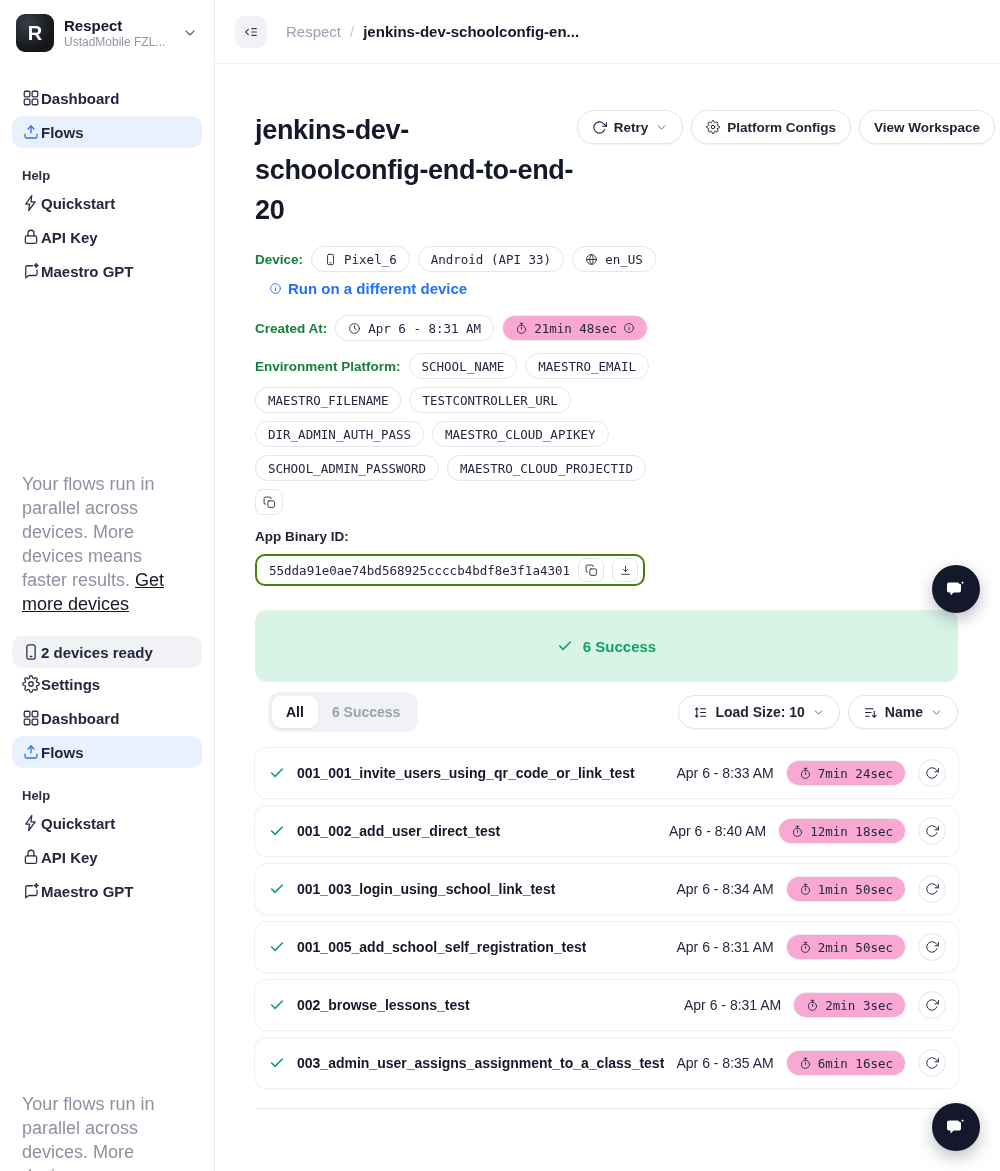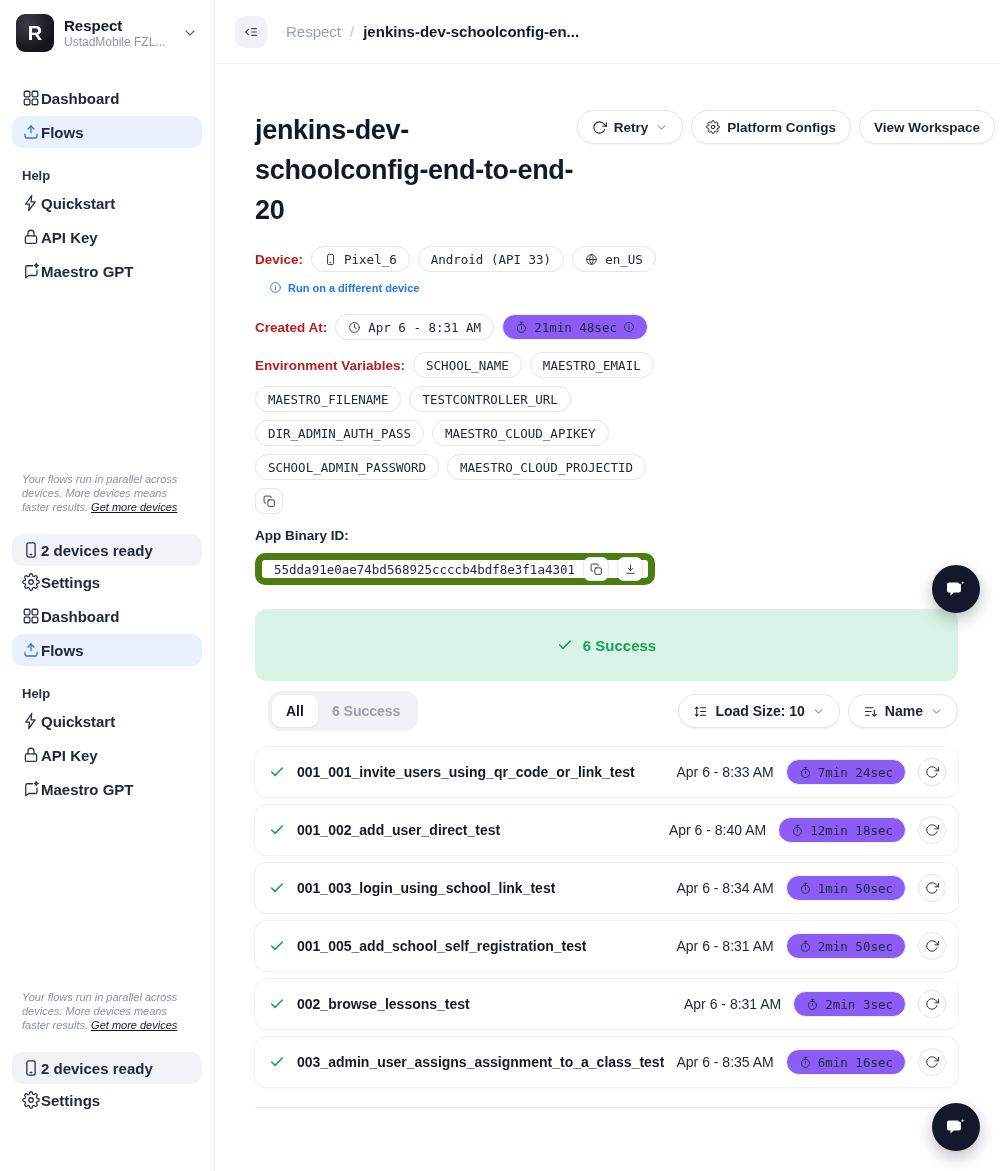--- a/index.html
+++ b/index.html
@@ -25,21 +25,21 @@
   .ws-chevron { margin-left:auto; color:#565c72; }
   .nav { margin-top:30px; display:flex; flex-direction:column; gap:2px; }
   .nav2 { margin-top:2px; }
   .nav-item { display:flex; align-items:center; gap:1px; height:32px; padding:0 10px;
     border-radius:10px; font-size:15px; font-weight:700; color:#23283f; cursor:pointer; }
   .nav-item .nicon { color:#2a3046; width:18px; height:18px; flex:none; }
   .nav-item.active { background:#e8f1fd; }
   .nav-item.active .nicon { color:#2e6fe8; }
   .nav-item.graybg { background:#f2f3f6; }
   .section-label { font-size:13px; font-weight:700; color:#2a2f45; margin:20px 10px 4px; }
-  .promo { margin:185px 10px 0; font-size:11px; line-height:14px; color:#8d92a3;font-style:italic; }
+  .promo { margin:185px 10px 0; font-size:18px; line-height:24px; color:#8d92a3; }
   .promo a { color:#15182b; text-decoration:underline; cursor:pointer; }
   .devices-item { margin-top:20px; }
 
   
   .main { flex:1; position:relative; min-width:0; }
   .topbar { height:64px; border-bottom:1px solid #eef0f3; display:flex; align-items:center; padding:0 20px; gap:19px; }
   .collapse-btn { width:32px; height:32px; border:none; border-radius:9px; background:#f1f2f5;
     display:flex; align-items:center; justify-content:center; color:#3c4257; cursor:pointer; }
   .breadcrumb { font-size:15px; display:flex; align-items:center; }
   .crumb-root { color:#9ba0b0; cursor:pointer; }
@@ -51,36 +51,36 @@
   .page-title { width:400px; margin:0; font-size:27px; line-height:40px; font-weight:700;
     letter-spacing:-0.3px; color:#14182b; word-break:break-word; }
   .actions { margin-left:auto; margin-right:-37px; display:flex; gap:8px; }
   .btn { display:inline-flex; align-items:center; gap:7px; height:34px; padding:0 14px;
     background:#fff; border:1px solid #e5e6ec; border-radius:17px;
     font-family:"Liberation Sans",sans-serif; font-size:13.5px; font-weight:700; color:#1d2235;
     box-shadow:0 1px 2px rgba(20,24,43,.05); cursor:pointer; white-space:nowrap; }
   .btn .chev { color:#565c72; }
 
   .meta-row { display:flex; align-items:center; gap:8px; margin-top:16px; }
-  .meta-label { font-size:13.5px; font-weight:700; color:#b91c1c; }
+  .meta-label { font-size:13.5px; font-weight:700; color:#15803d; }
   .mono { font-family:"DejaVu Sans Mono", monospace; }
   .chip { display:inline-flex; align-items:center; gap:7px; height:26px; padding:6px 12px;
     border:1px solid #e5e6ec; border-radius:16px; background:#fff;
     font-family:"DejaVu Sans Mono", monospace; font-size:12.5px; color:#23283f; white-space:nowrap; }
-  .chip.gray { background:#8b5cf6; border-color:#edeef2;gap:6px; }
+  .chip.gray { background:#f9a8d4; border-color:#edeef2;gap:6px; }
   .chip .cicon { color:#2a2f45; }
   .link-row { margin:8px 0 0 14px; }
   .blue-link { display:inline-flex; align-items:center; gap:6px; color:#2273f7;
-    font-size:11px; font-weight:700; cursor:pointer; }
+    font-size:15px; font-weight:700; cursor:pointer; }
   .env-wrap { display:flex; flex-wrap:wrap; align-items:center; gap:8px; margin-top:12px; max-width:400px; }
   .icon-btn { width:28px; height:26px; border:1px solid #e5e6ec; border-radius:8px; background:#fff;
     display:flex; align-items:center; justify-content:center; color:#2a2f45; cursor:pointer; }
   .binary-label { margin-top:14px; font-size:13.5px; font-weight:700; }
   .binary-box { margin-top:10px; display:inline-flex; align-items:center; gap:8px; height:32px;
-    padding:0 5px 0 12px; border:7px solid #4d7c0f; border-radius:10px; }
+    padding:0 5px 0 12px; border:2px solid #4d7c0f; border-radius:10px; }
   .binary-id { font-size:12.5px; color:#23283f; }
   .binary-box .icon-btn { width:26px; height:24px; border-radius:7px; }
 
   .banner { margin-top:24px; height:72px; background:#d9f4e6; border-radius:12px;
     display:flex; align-items:center; justify-content:center; gap:10px;
     color:#12a35f; font-weight:700; font-size:15px; }
 
   .toolbar { display:flex; align-items:center; margin-top:10px;padding-left:13px; }
   .tabs { display:inline-flex; background:#f1f2f5; border-radius:12px; padding:4px; }
   .tab { padding:8px 14px; font-size:14px; font-weight:700; border-radius:9px; color:#9ba0b0; cursor:pointer; }
@@ -400,21 +400,21 @@
               <svg class="ic" width="12" height="12" viewBox="0 0 24 24">
                 <circle cx="12" cy="12" r="9"></circle>
                 <path d="M12 11v5"></path>
                 <path d="M12 7.5h.01"></path>
               </svg>
             </span>
         </span>
       </div>
 
       <div class="env-wrap">
-        <span class="meta-label">Environment Variables:</span>
+        <span class="meta-label">Environment Platform:</span>
 
           <span class="chip">SCHOOL_NAME</span>
 
           <span class="chip">MAESTRO_EMAIL</span>
 
           <span class="chip">MAESTRO_FILENAME</span>
 
           <span class="chip">TESTCONTROLLER_URL</span>
 
           <span class="chip">DIR_ADMIN_AUTH_PASS</span>

